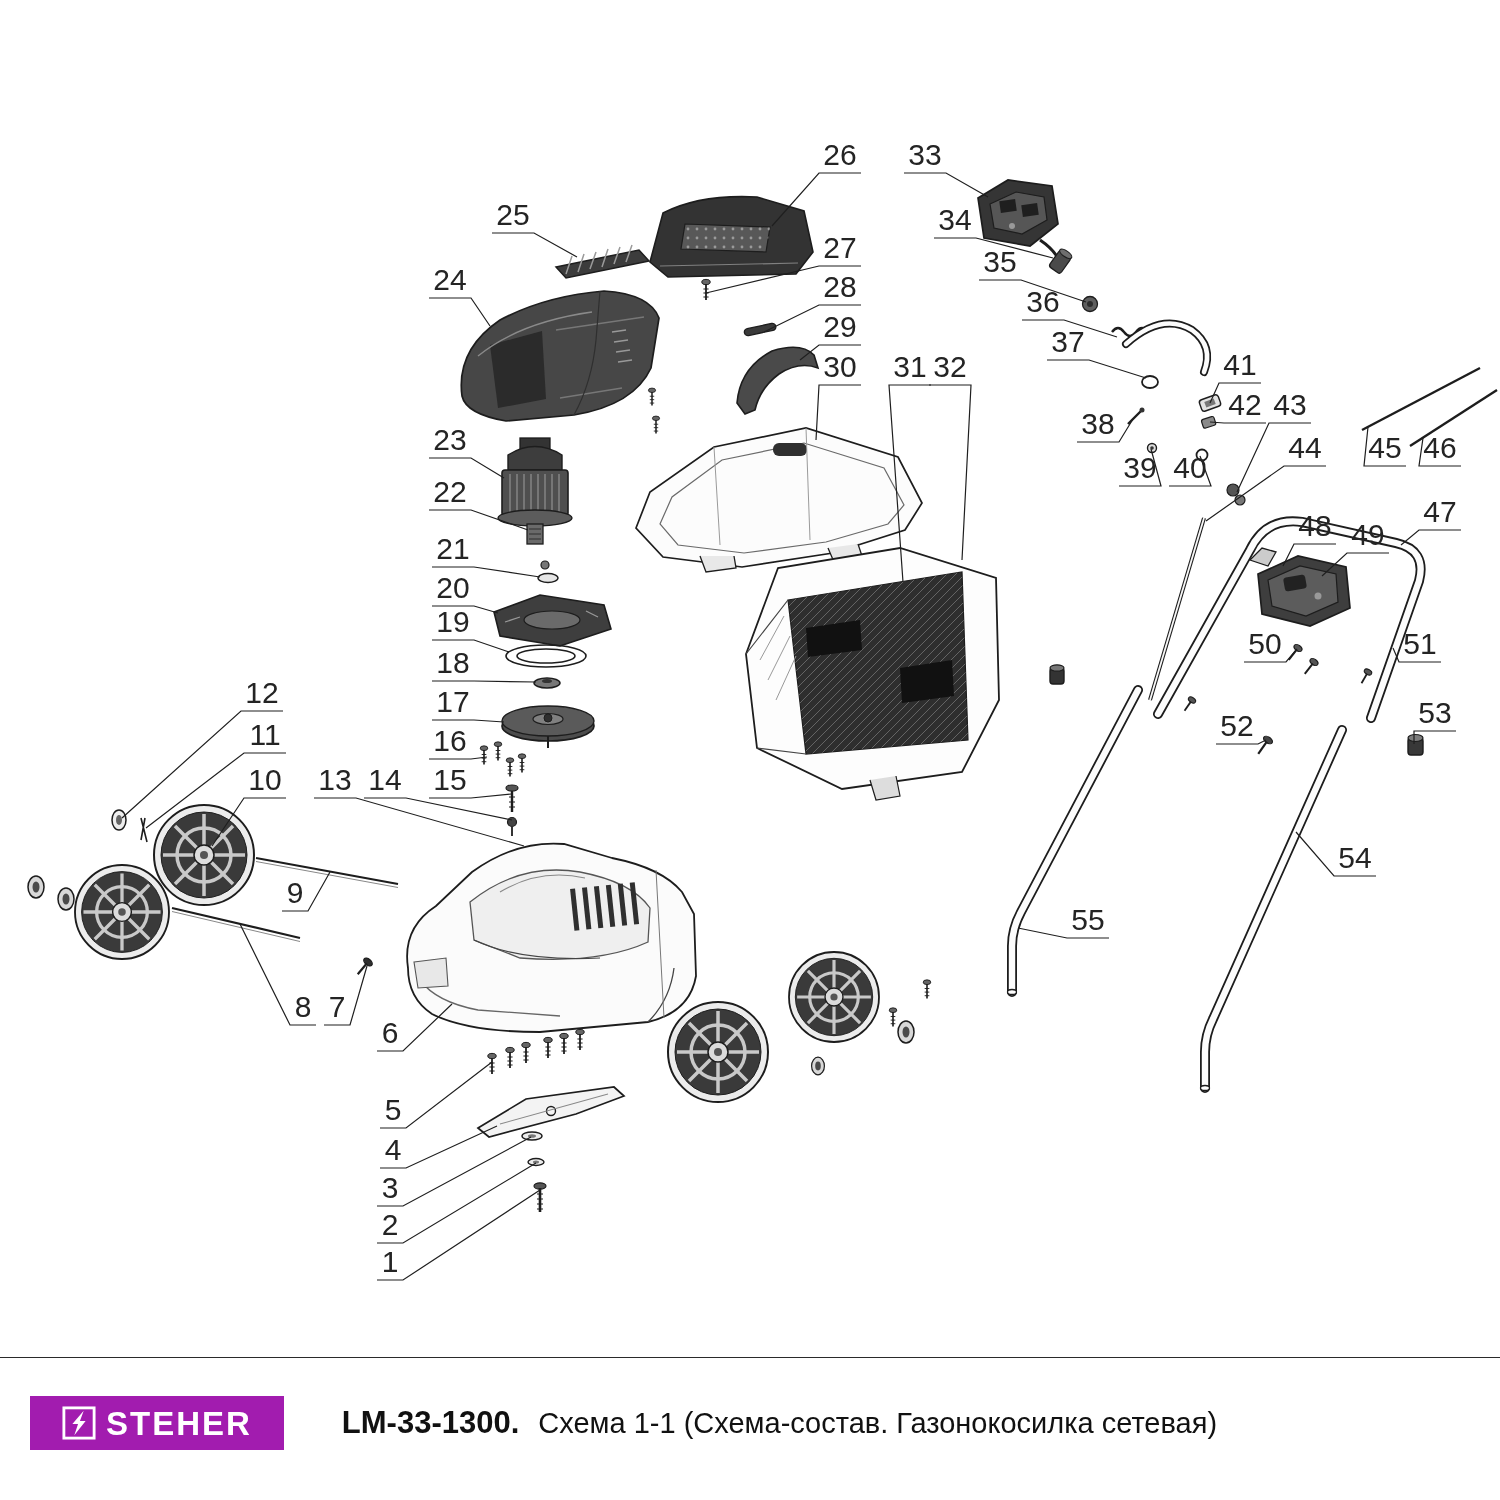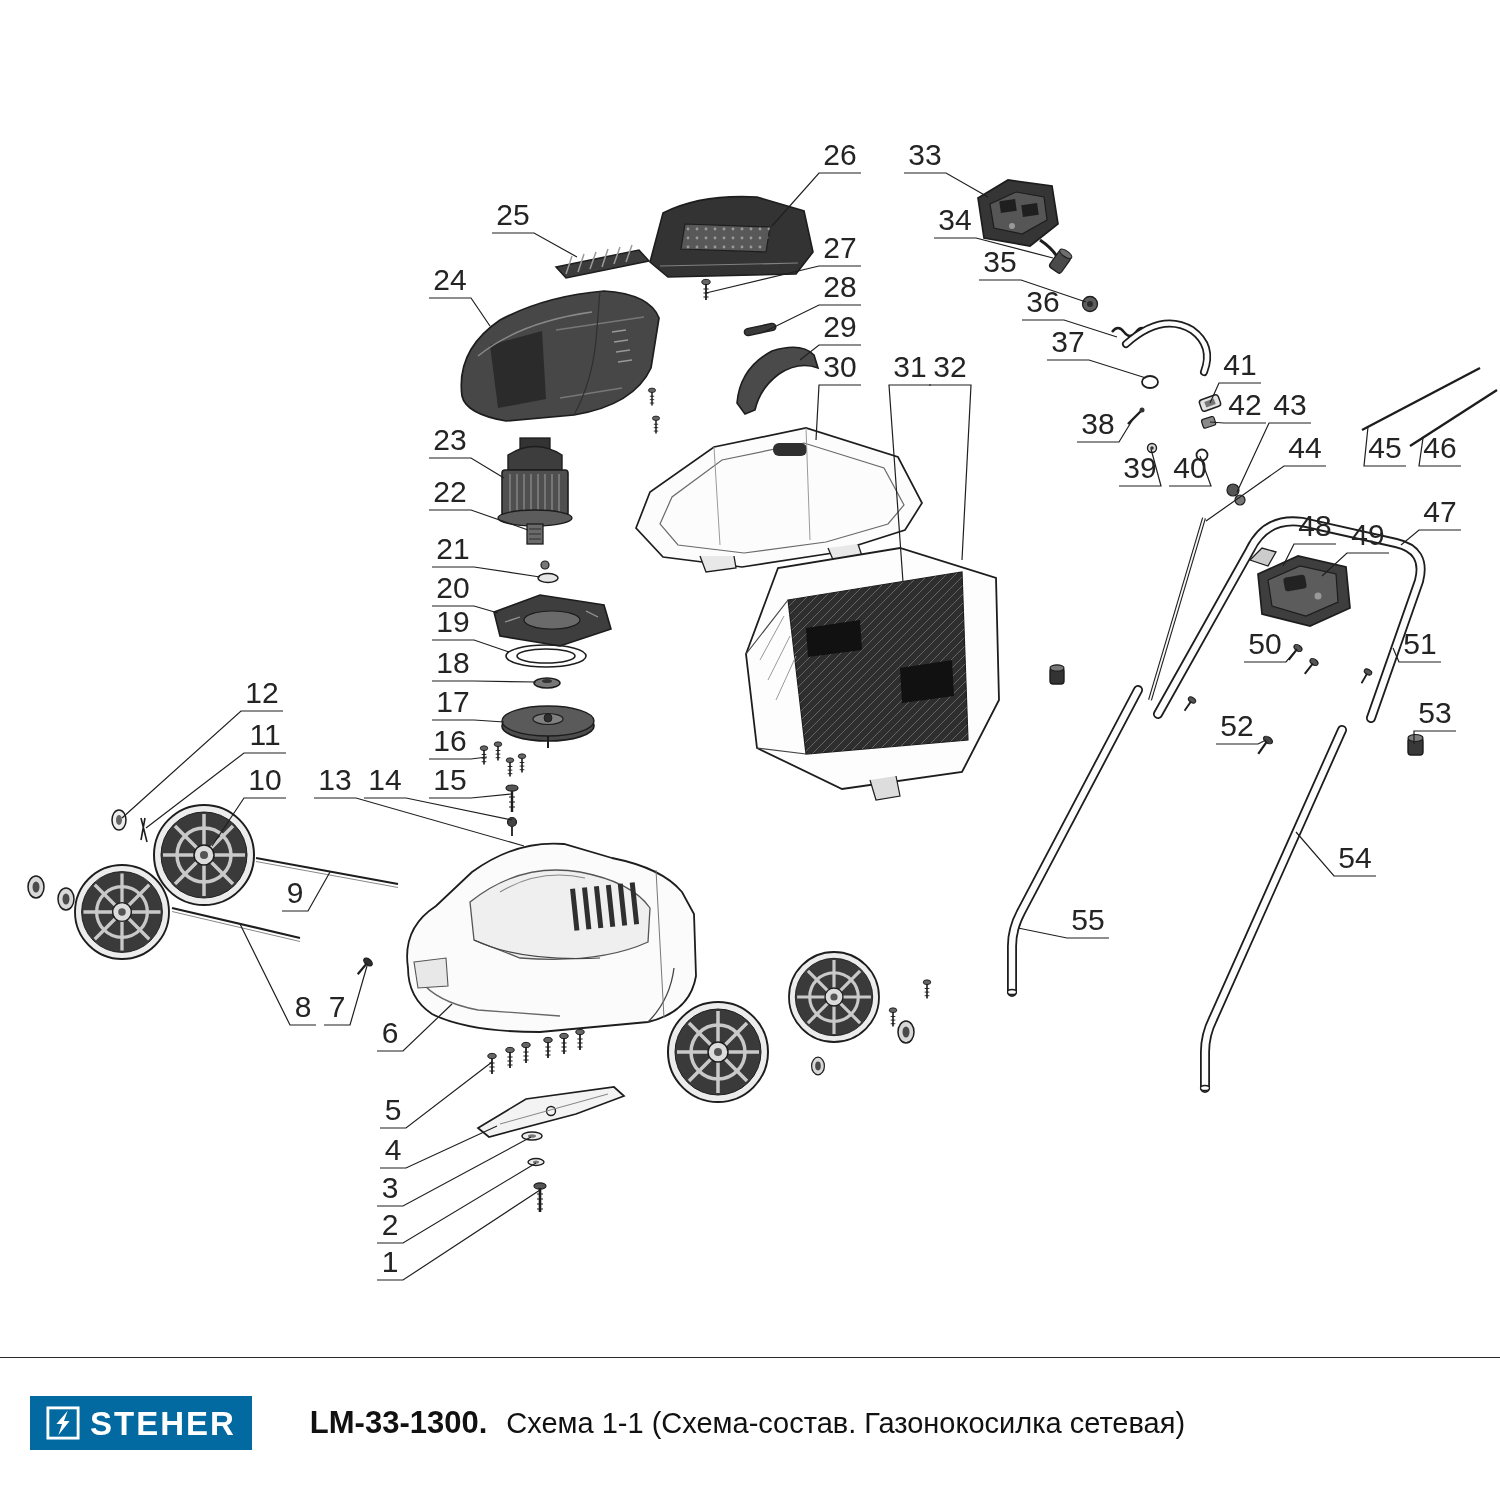--- a/index.html
+++ b/index.html
@@ -10,22 +10,22 @@
   }
   #diagram { position:absolute; left:0; top:0; }
   #diagram text { font-family:"Liberation Sans", sans-serif; font-size:30px; fill:#242424; }
   .tube-o { fill:none; stroke:#1d1d1d; stroke-width:10; stroke-linecap:round; }
   .tube-i { fill:none; stroke:#fcfcfc; stroke-width:6.4; stroke-linecap:round; }
   .tube-o.thin { stroke-width:8; }
   .tube-i.thin { stroke-width:4.6; }
   .footer-rule { position:absolute; left:0; top:1357px; width:1500px; height:1px; background:#2a2a2a; }
   .footer-row { position:absolute; left:30px; top:1396px; display:flex; align-items:center; }
   .logo {
-    height:54px; min-width:202px; background:#0369a1; color:#fff;
-    display:flex; align-items:center; justify-content:center; gap:10px; padding:0 16px;
+    height:54px; min-width:202px; background:#a21caf; color:#fff;
+    display:flex; align-items:center; justify-content:center; gap:10px; padding:0 32px;
   }
   .logo-text { font-size:33px; font-weight:bold; letter-spacing:2px; line-height:1; }
   .caption { margin-left:58px; font-size:29px; color:#111; white-space:nowrap; }
   .caption .model { font-weight:bold; font-size:31px; }
   .caption .subtitle { margin-left:19px; font-weight:400; }
 </style>
 </head>
 <body>
 
 <div class="stage">

